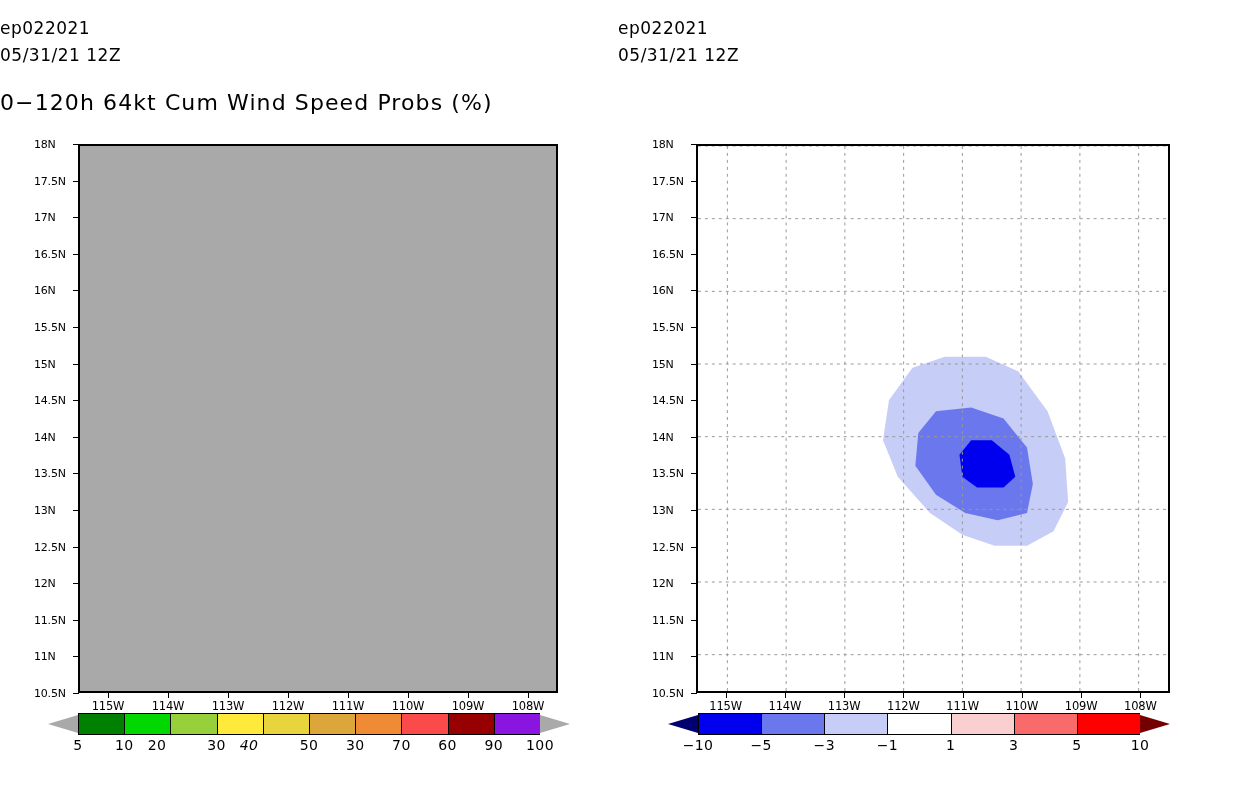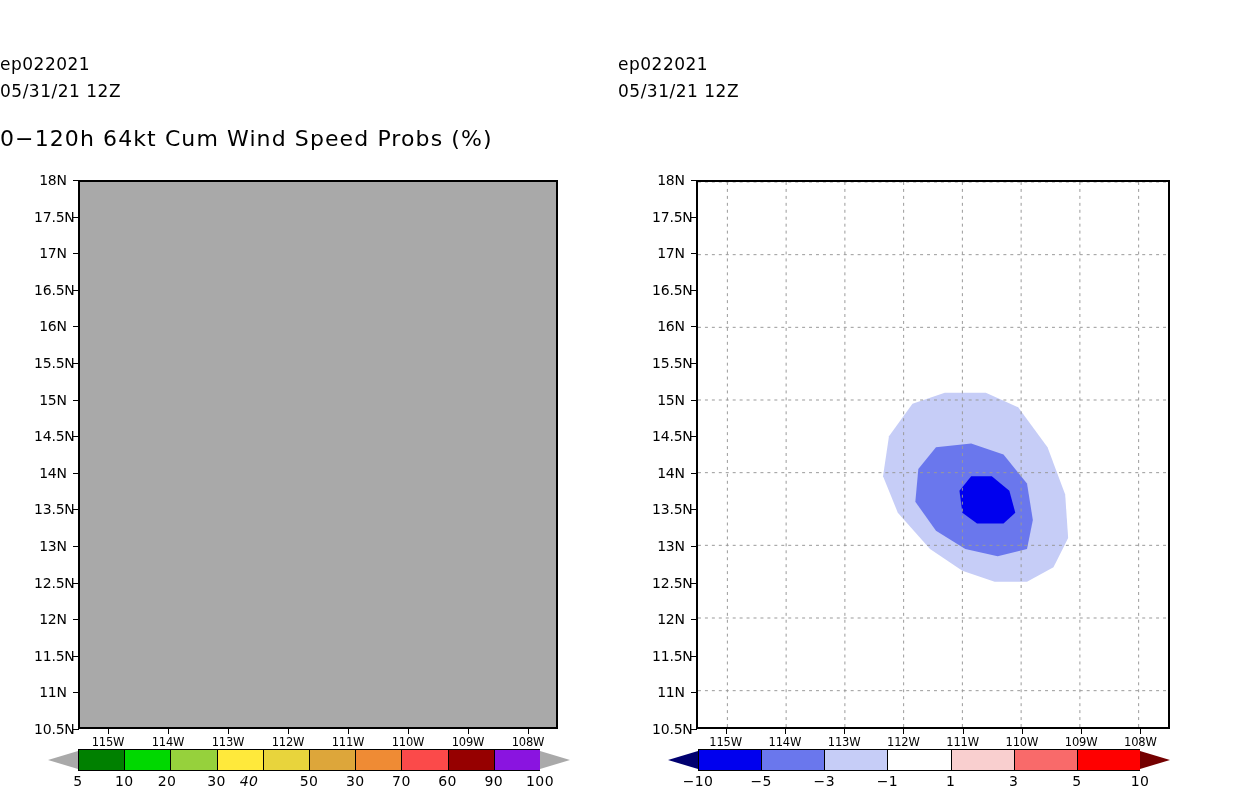--- a/index.html
+++ b/index.html
@@ -14,21 +14,20 @@
     font-family: "DejaVu Sans", sans-serif;
     color: #000000;
     overflow: hidden;
     position: relative;
   }
   .figure {
     position: absolute;
     left: 0; top: 0;
     width: 1236px;
     height: 636px;
-    margin-top: 36px;
   }
   .panel {
     position: absolute;
     top: 0;
     width: 618px;
     height: 800px;
   }
   .panel-left  { left: 0; }
   .panel-right { left: 618px; }
   .title-storm {
@@ -89,22 +88,22 @@
     position: absolute;
     left: 0; top: 0;
     width: 100%;
     height: 100%;
     display: block;
   }
 
   
   .ylab {
     position: absolute;
-    font-size: 14px;
-    text-align: center;
+    font-size: 11px;
+    text-align: left;
     white-space: nowrap;
     transform: translateY(-50%);
     letter-spacing: -0.2px;
   }
   .xlab {
     position: absolute;
     font-size: 11.5px;
     text-align: center;
     white-space: nowrap;
     transform: translateX(-50%);
@@ -236,21 +235,21 @@
           <div class="cbar-cell" style="width: 46.2px; background: rgb(251, 74, 74);"></div>
           <div class="cbar-cell" style="width: 46.2px; background: rgb(150, 0, 0);"></div>
           <div class="cbar-cell" style="width: 46.2px; background: rgb(138, 20, 224);"></div>
           <div class="cbar-arrow"><svg width="30" height="22" viewBox="0 0 30 22">
               <polygon points="30,11 0,2 0,20" fill="#a9a9a9"></polygon>
             </svg></div>
         </div>
       <div class="cbar-labels">
           <div class="cbar-label" style="left: 30px;">5</div>
           <div class="cbar-label" style="left: 76.2px;">10</div>
-          <div class="cbar-label" style="left: 119px;">20</div>
+          <div class="cbar-label" style="left: 109px;">20</div>
           <div class="cbar-label" style="left: 168.6px;">30</div>
           <div class="cbar-label" style="left: 201px; font-style: italic;">40</div>
           <div class="cbar-label" style="left: 261px;">50</div>
           <div class="cbar-label" style="left: 307.2px;">30</div>
           <div class="cbar-label" style="left: 353.4px;">70</div>
           <div class="cbar-label" style="left: 399.6px;">60</div>
           <div class="cbar-label" style="left: 445.8px;">90</div>
           <div class="cbar-label" style="left: 492px;">100</div>
         </div>
     </div>

